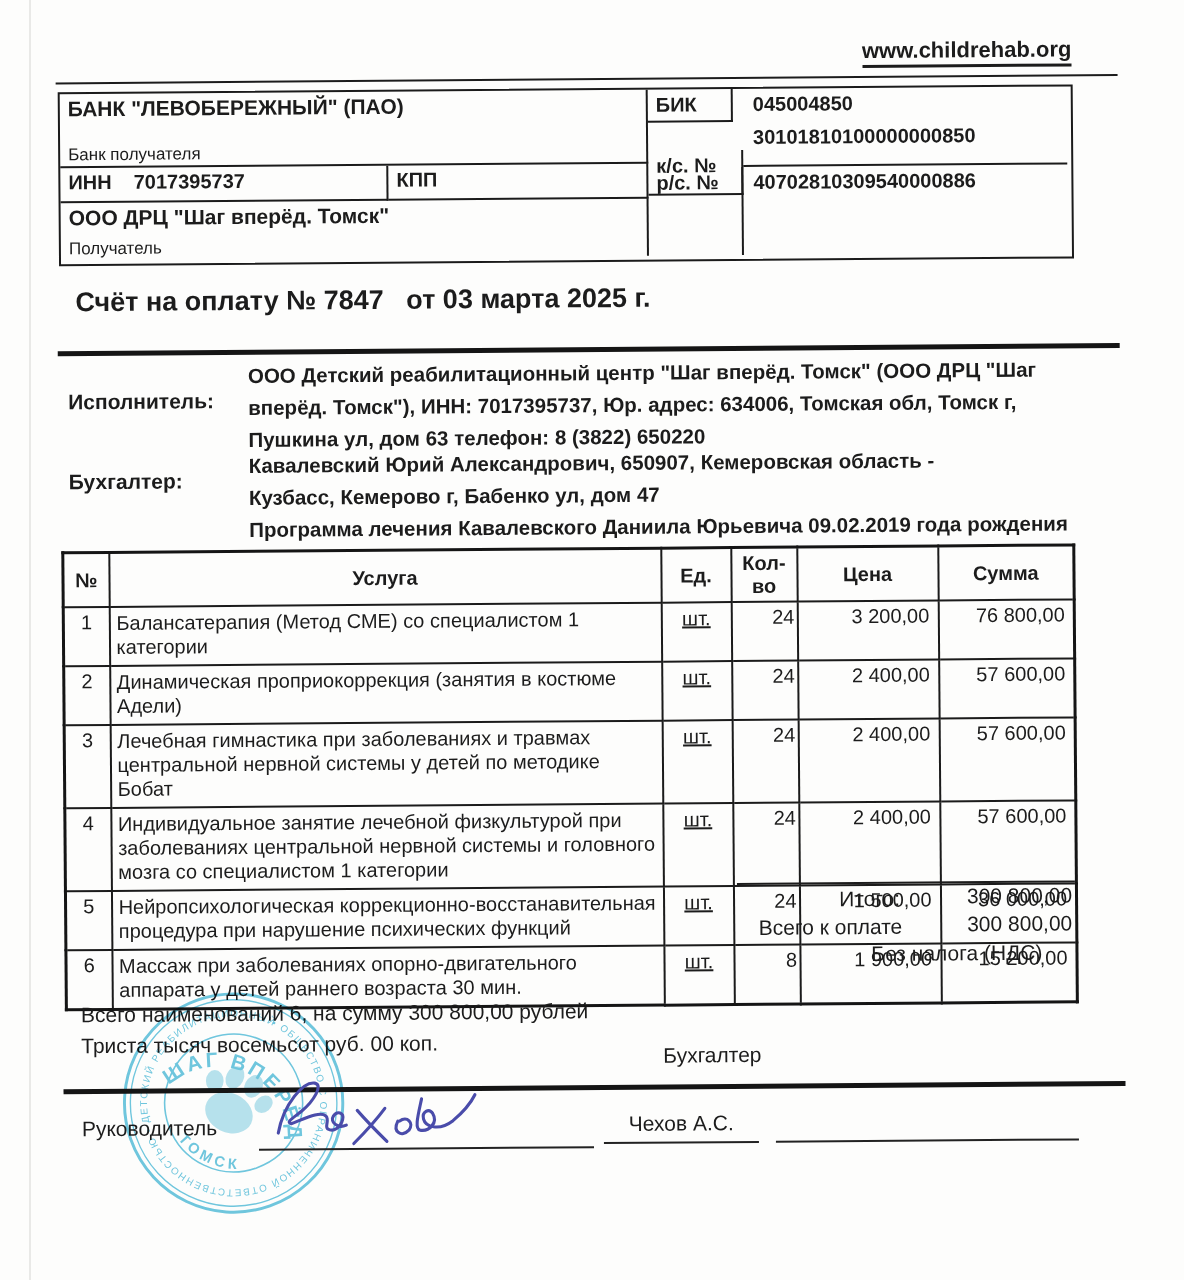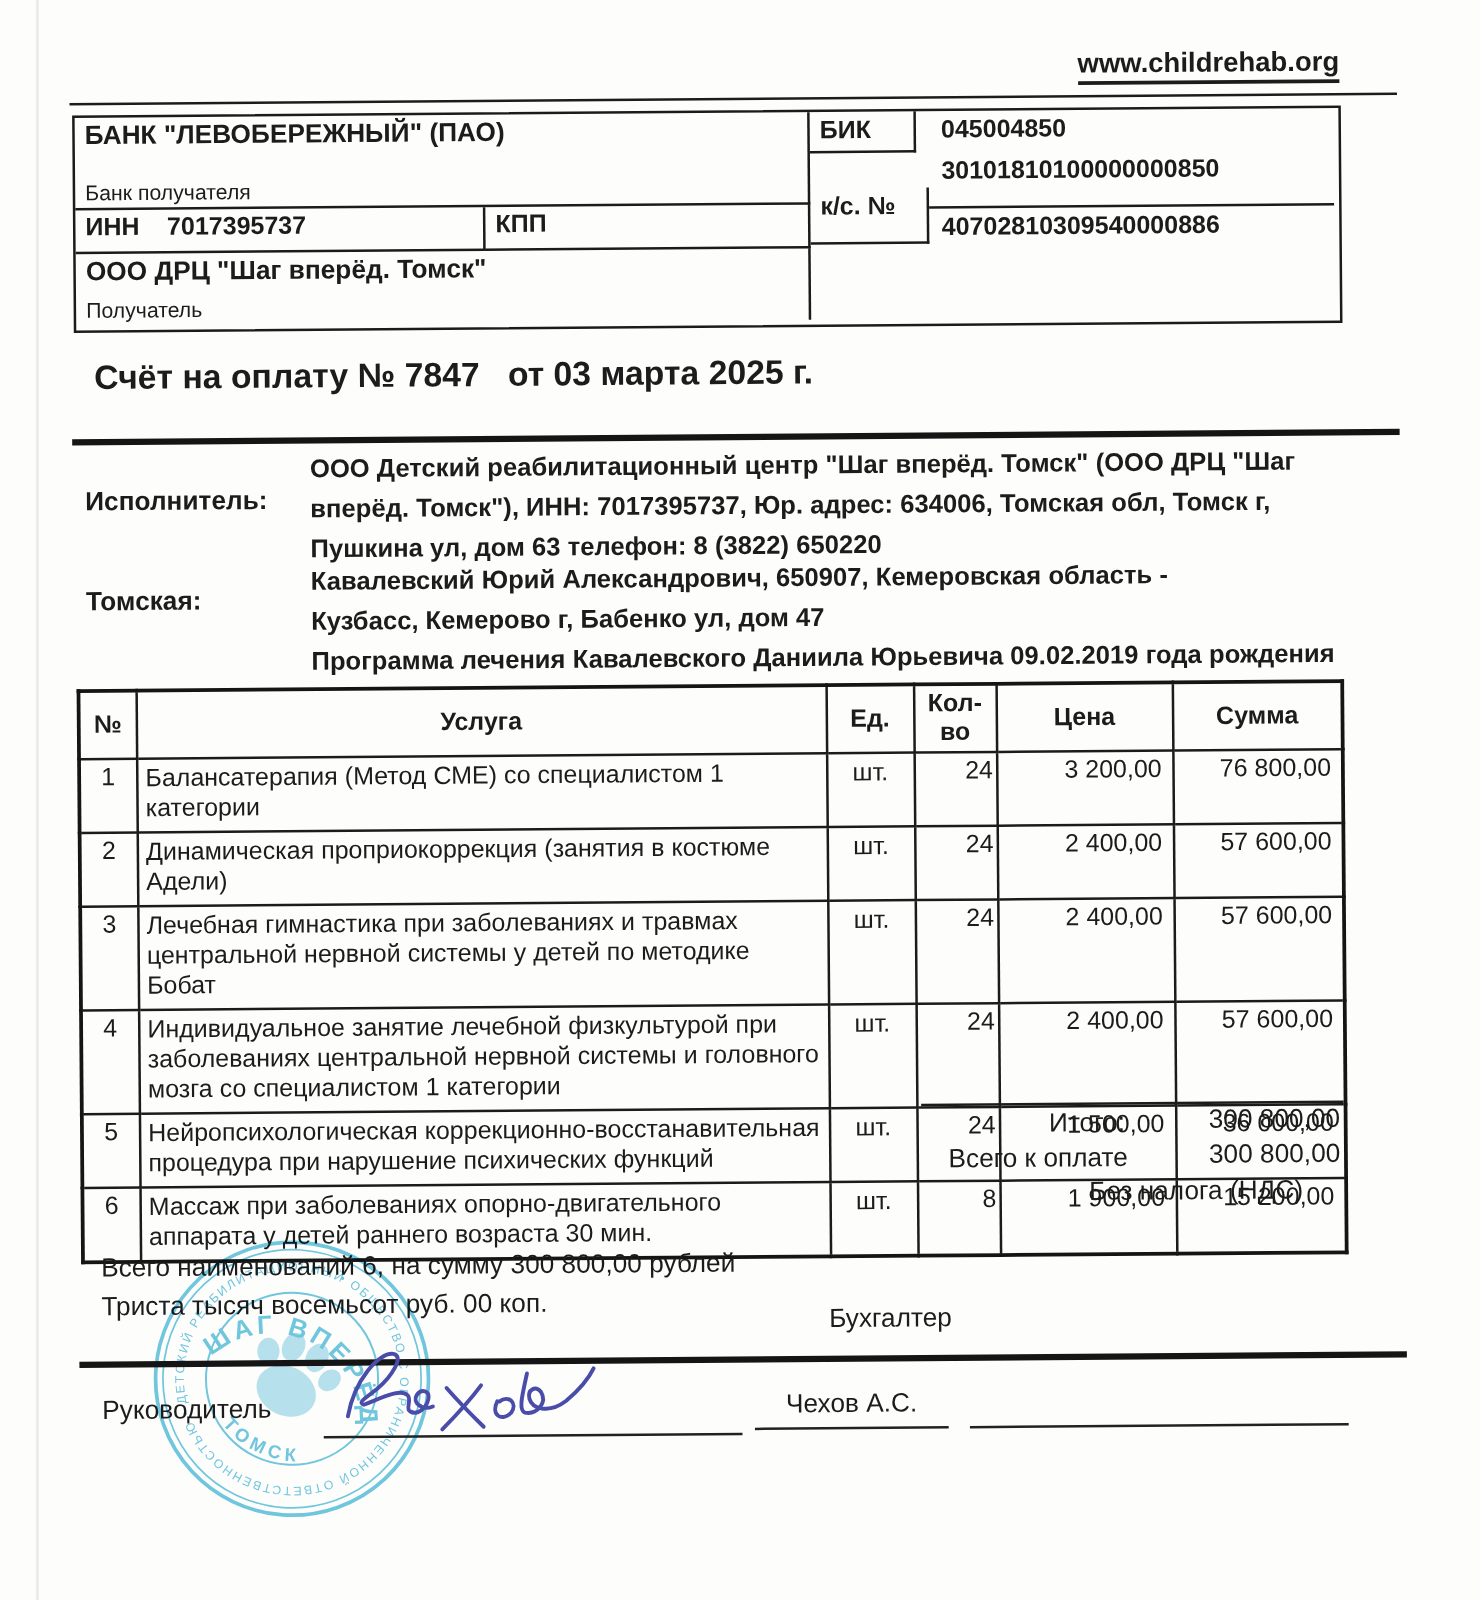--- a/index.html
+++ b/index.html
@@ -40,21 +40,21 @@
   .party-label{position:absolute;left:70px;font-size:21px;font-weight:bold;}
   .party-text{position:absolute;left:250px;font-size:20.5px;font-weight:bold;line-height:1.55;}
 
   
   table.services{position:absolute;left:62px;top:547px;width:1011px;border-collapse:collapse;table-layout:fixed;
                  font-size:20px;border:3px solid #151515;}
   table.services th,table.services td{border:2px solid #1b1b1b;box-sizing:border-box;vertical-align:top;}
   table.services th{font-weight:bold;text-align:center;padding:3px 4px;height:28px;vertical-align:middle;}
   td.c-num{text-align:center;padding:3px 2px;}
   td.c-name{text-align:left;padding:3px 6px 6px;line-height:1.2;}
-  td.c-unit{text-align:center;padding:4px 2px;}
+  td.c-unit{text-align:center;padding:4px 2px;text-decoration:underline;}
   td.c-qty{text-align:right;padding:3px 2px 3px 4px;}
   td.c-price,td.c-sum{text-align:right;padding:3px 8px 3px 2px;}
 
   
   .totals-line{position:absolute;left:735px;top:884px;width:338px;border-top:2px solid #1c1c1c;}
   .t-item{position:absolute;font-size:21px;}
   .ti-l1{top:889px;right:286px;} .ti-v1{top:887px;right:114px;}
   .ti-l2{top:917px;right:284px;} .ti-v2{top:915px;right:114px;}
   .ti-l3{top:944px;right:144px;}
 
@@ -95,30 +95,31 @@
         <span class="req-val">КПП</span>
       </div>
       <div class="cell cell-recipient b-r">
         <span class="req-big">ООО ДРЦ "Шаг вперёд. Томск"</span>
         <span class="req-cap">Получатель</span>
       </div>
       <div class="cell cell-bik-l b-r b-b"><span class="req-val">БИК</span></div>
       <div class="cell cell-bik-v"><span class="req-val">045004850</span></div>
       <div class="cell cell-ks-l b-r b-b"><span class="req-val">к/с. №</span></div>
       <div class="cell cell-ks-v b-b"><span class="req-val">30101810100000000850</span></div>
+      <div class="cell cell-rs-l b-r"><span class="req-val">р/с. №</span></div>
       <div class="cell cell-rs-v"><span class="req-val">40702810309540000886</span></div>
     </div>
 
     <div class="title">Счёт на оплату № 7847   от 03 марта 2025 г.</div>
     <div class="rule-thick" style="top:347px"></div>
 
     <div class="party-label" style="top:386px">Исполнитель:</div>
     <div class="party-text" style="top:357px;width:832px;">ООО Детский реабилитационный центр "Шаг вперёд. Томск" (ООО ДРЦ "Шаг вперёд. Томск"), ИНН: 7017395737, Юр. адрес: 634006, Томская обл, Томск г, Пушкина ул, дом 63 телефон: 8 (3822) 650220</div>
 
-    <div class="party-label" style="top:466px">Томская:</div>
+    <div class="party-label" style="top:466px">Бухгалтер:</div>
     <div class="party-text" style="top:447px;width:740px;">Кавалевский Юрий Александрович, 650907, Кемеровская область - Кузбасс, Кемерово г, Бабенко ул, дом 47</div>
     <div class="party-text" style="top:511px;width:832px;">Программа лечения Кавалевского Даниила Юрьевича 09.02.2019 года рождения</div>
 
     <table class="services">
       <colgroup>
         <col style="width:46px">
           <col style="width:552px">
           <col style="width:70px">
         <col style="width:66px">
           <col style="width:141px">

